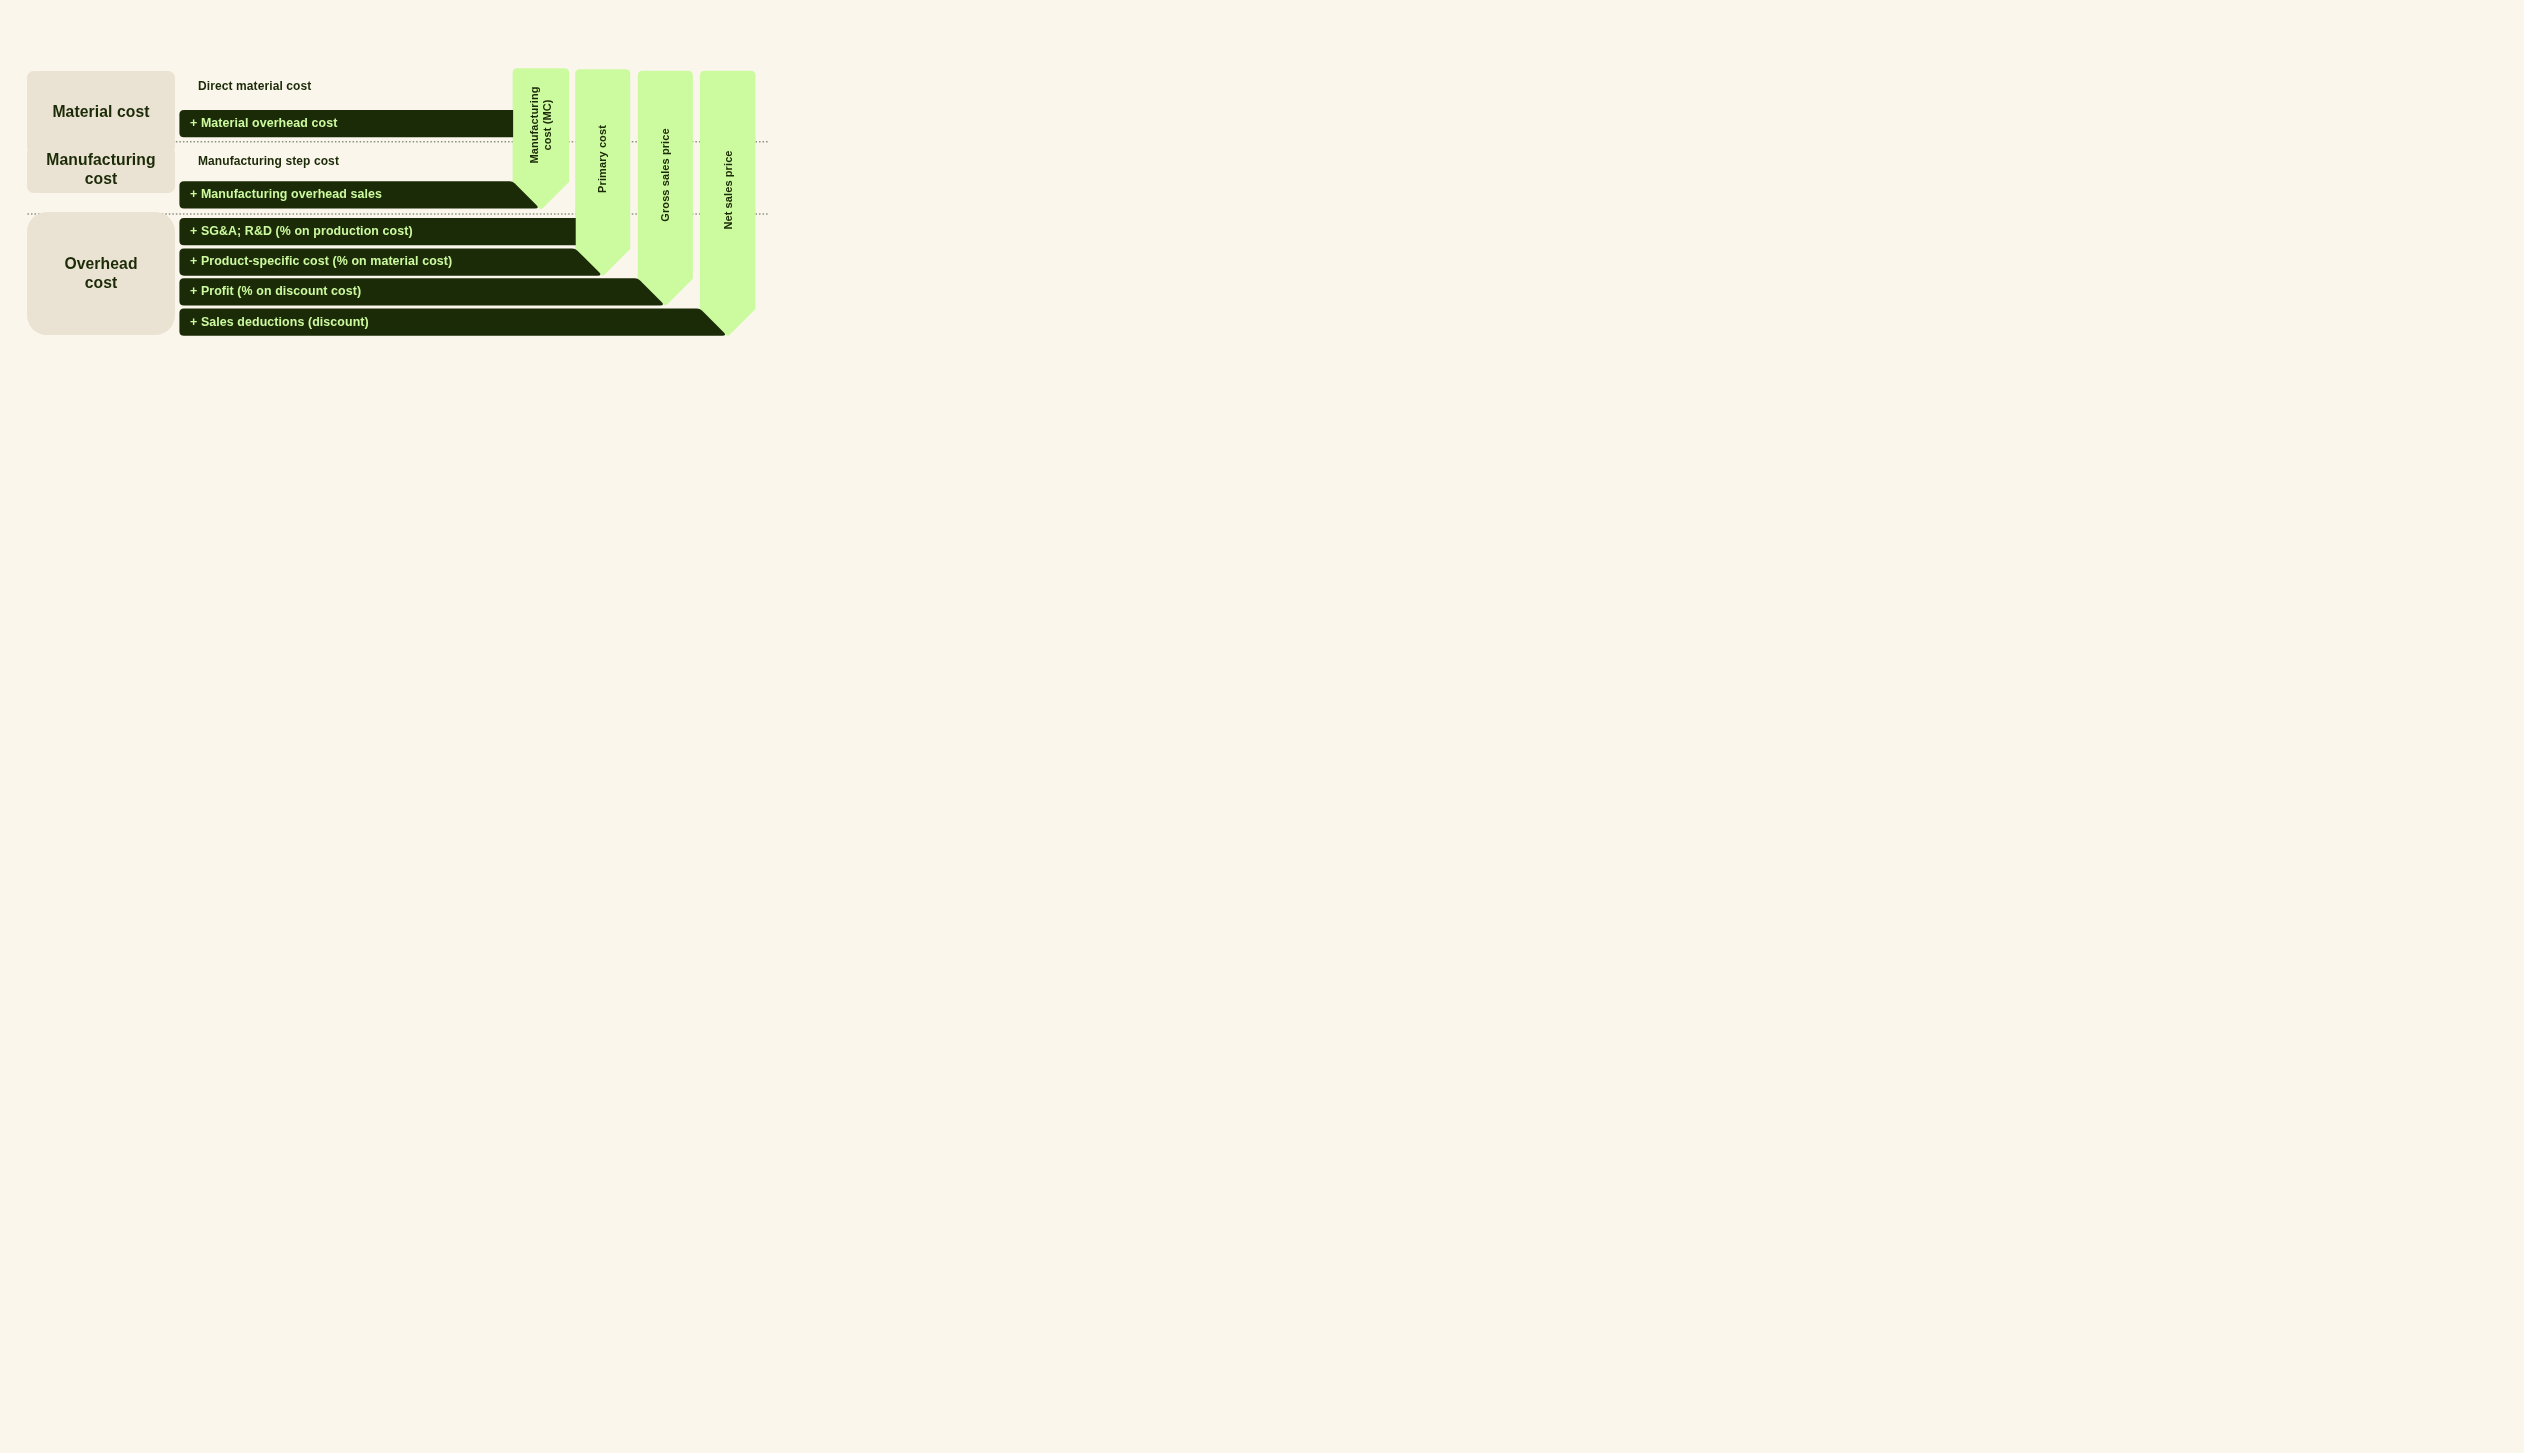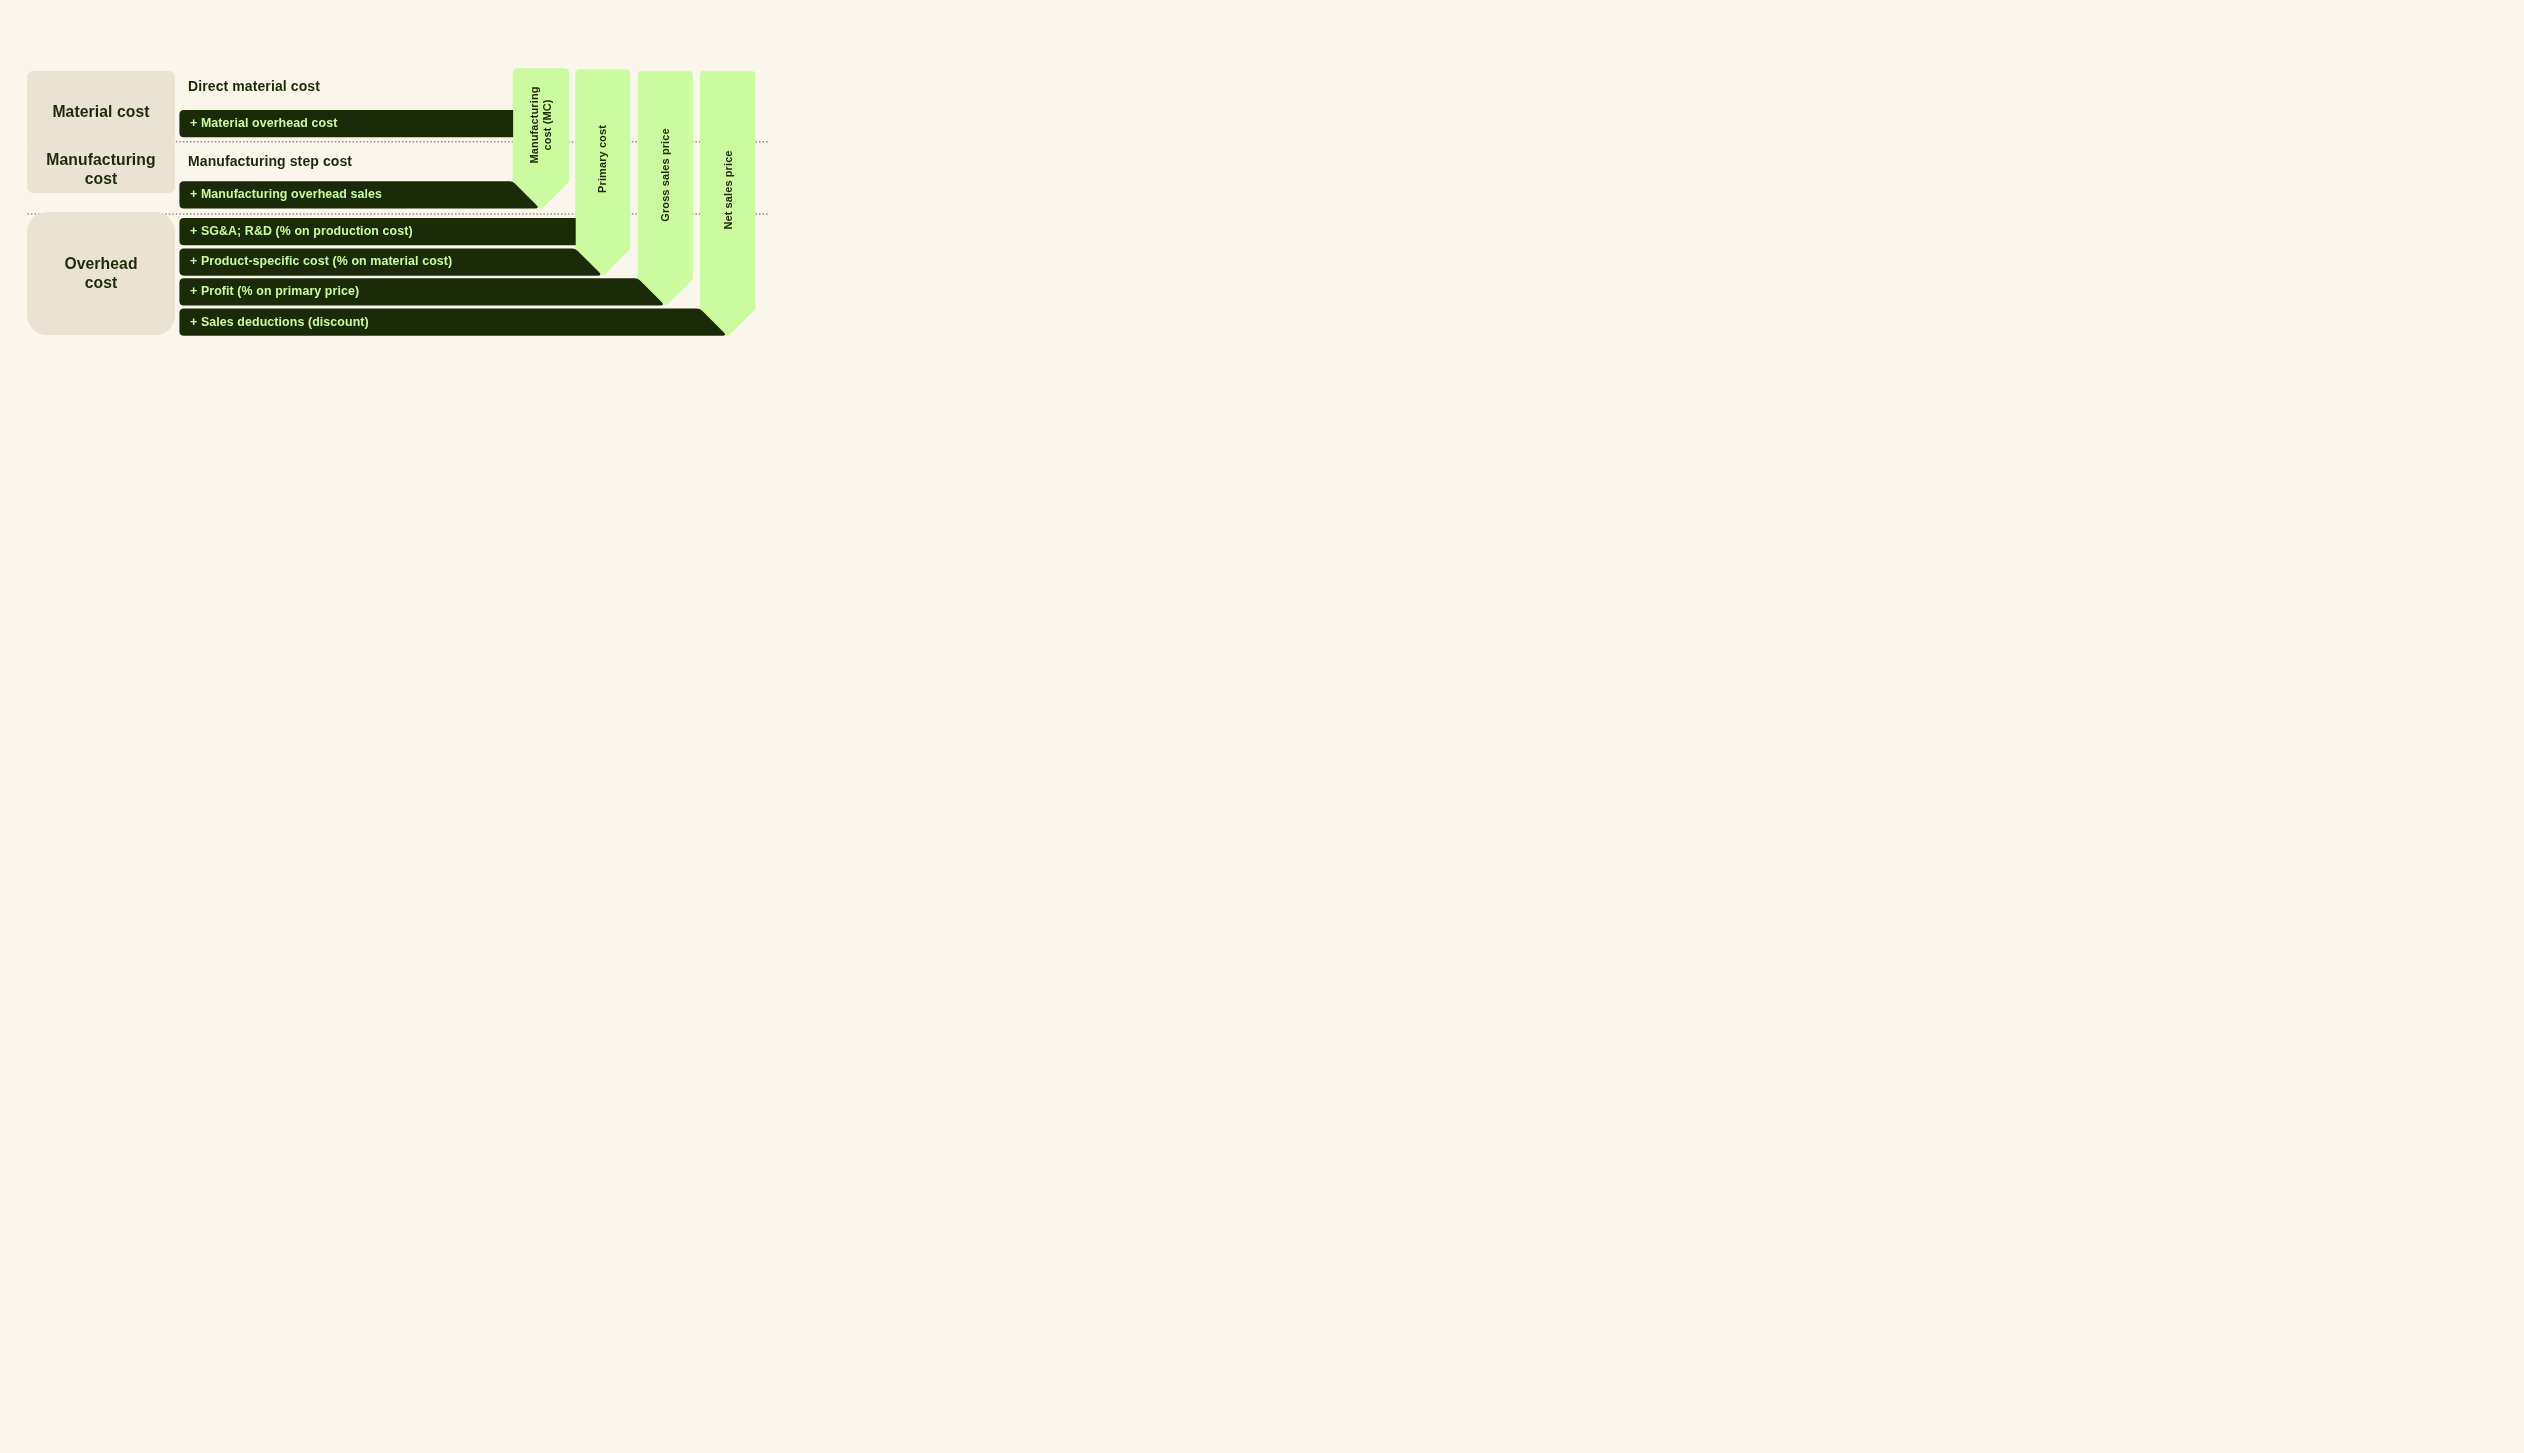--- a/index.html
+++ b/index.html
@@ -19,22 +19,22 @@
   .shape-bar{fill:var(--bar_fill);}
   .cat-box{
     position:absolute; left:27px; width:148px; border-radius:6.6px;
     background:var(--box_fill); display:flex; align-items:center; justify-content:center;
   }
   .cat-label{
     color:var(--text_dark); font-size:15.7px; font-weight:700; line-height:1.18;
     text-align:center; white-space:pre-line; letter-spacing:0.1px;
   }
   .row-text{
-    position:absolute; left:188px; height:14px; line-height:14px;
-    color:var(--text_dark); font-size:14px; font-weight:700; letter-spacing:0.1px; white-space:pre;
+    position:absolute; left:198px; height:14px; line-height:14px;
+    color:var(--text_dark); font-size:12px; font-weight:700; letter-spacing:0.1px; white-space:pre;
   }
   .bar-text{
     position:absolute; left:179px; height:27px; line-height:27px; padding-left:11px;
     color:var(--text_light); font-size:12.4px; font-weight:700; letter-spacing:0.1px; white-space:pre;
   }
   .banner-label{
     position:absolute; transform:translate(-50%,-50%) rotate(-90deg);
     color:var(--text_dark); font-size:11px; font-weight:700; line-height:13px;
     text-align:center; white-space:pre; letter-spacing:0.1px;
   }
@@ -74,21 +74,21 @@
 cost</div>
   </div>
 
   <div class="row-text" style="top:79px;">Direct material cost</div>
   <div class="row-text" style="top:154px;">Manufacturing step cost</div>
 
   <div class="bar-text" style="top:110px;">+ Material overhead cost</div>
   <div class="bar-text" style="top:181px;">+ Manufacturing overhead sales</div>
   <div class="bar-text" style="top:218px;text-align:right;">+ SG&amp;A; R&amp;D (% on production cost)</div>
   <div class="bar-text" style="top:248px;">+ Product-specific cost (% on material cost)</div>
-  <div class="bar-text" style="top:278px;">+ Profit (% on primary price)</div>
+  <div class="bar-text" style="top:278px;">+ Profit (% on discount cost)</div>
   <div class="bar-text" style="top:309px;">+ Sales deductions (discount)</div>
 
   <div class="banner-label" style="left:541px;top:125px;">Manufacturing
 cost (MC)</div>
   <div class="banner-label" style="left:602px;top:159px;">Primary cost</div>
   <div class="banner-label" style="left:665px;top:175px;">Gross sales price</div>
   <div class="banner-label" style="left:728px;top:190px;">Net sales price</div>
 
 </div>
 

